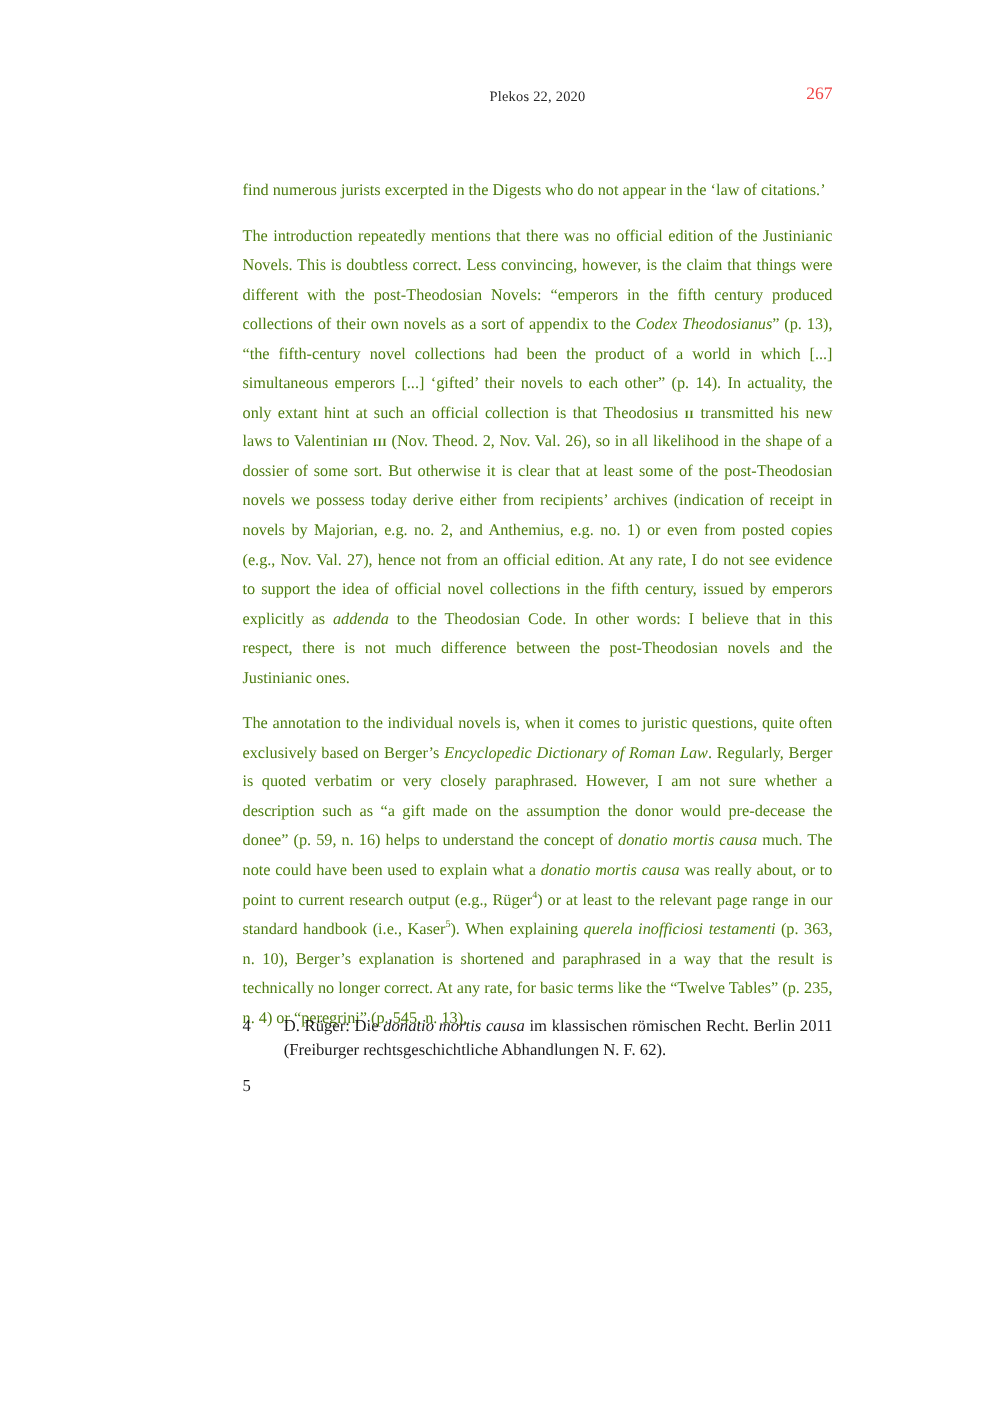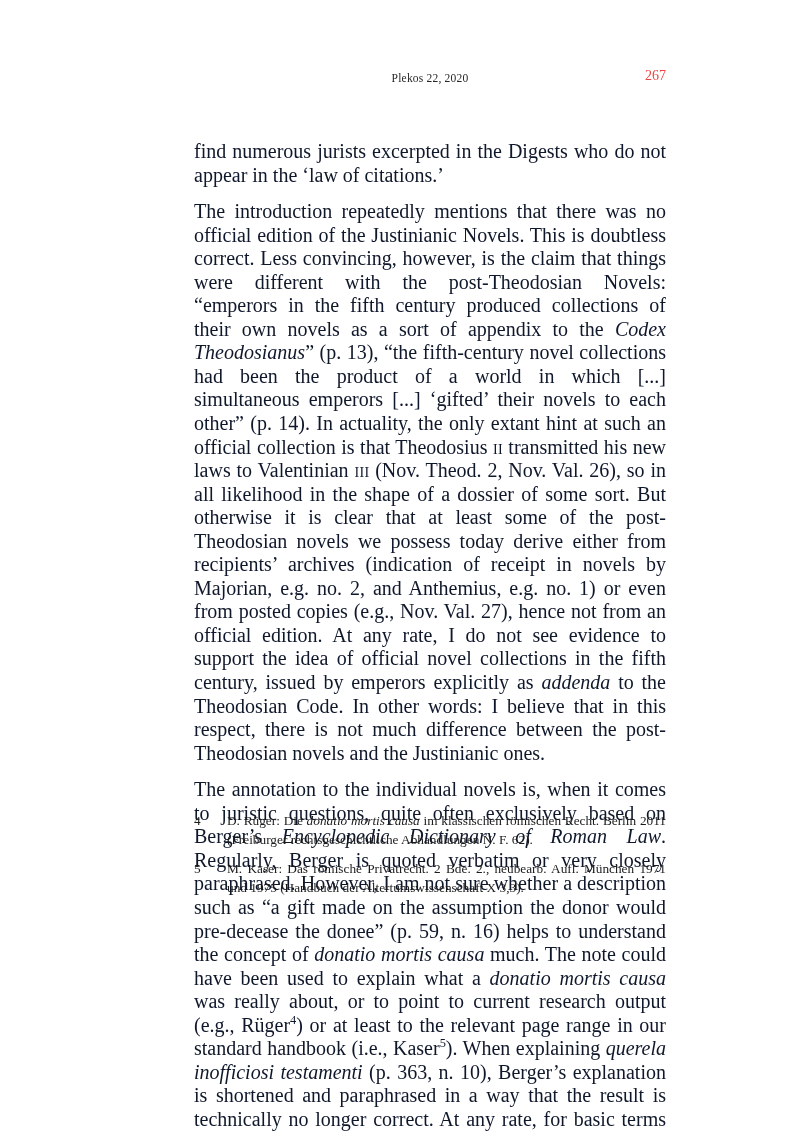--- a/index.html
+++ b/index.html
@@ -46,37 +46,38 @@
 
   
   .text-block {
     position: absolute;
     left: 166px;
     top: 140px;
     width: 472px;
   }
   .body-par {
     margin: 0 0 13px 0;
-    font-size: 20px;
+    font-size: 13px;
     line-height: 23.55px;
     text-align: justify;
     text-justify: inter-word;
     hyphens: manual;
-    color: #0f172a;
+    color: #4d7c0f;
   }
   .body-par:last-child { margin-bottom: 12px; }
 
   i, .it { font-style: italic; }
 
   
   .sc {
     font-variant: small-caps;
     text-transform: lowercase;
     font-size: 1.02em;
     letter-spacing: 0.3px;
+    font-weight: bold;
   }
 
   sup.fn-ref {
     font-size: 0.62em;
     vertical-align: super;
     line-height: 0;
   }
 
   
   .footnotes {
@@ -124,18 +125,18 @@
 
   </div>
 
   <div class="footnotes">
 
     <div class="footnote">
       <span class="footnote-num">4</span><span>D. Rüger: Die </span><i>donatio mortis causa</i><span> im klassischen römischen Recht. Berlin 2011 (Freiburger rechtsgeschichtliche Abhandlungen N. F. 62).</span>
     </div>
 
     <div class="footnote">
-      <span class="footnote-num">5</span><span>M. Kaser: Das römische Privatrecht. 2 Bde. 2., neubearb. Aufl. München 1971 und 1975 (Handbuch der Altertumswissenschaft X 3,3).</span><i></i><span></span>
+      <span class="footnote-num">5</span><i></i><span></span>
     </div>
 
   </div>
 
 </div>
 
 </body></html>

